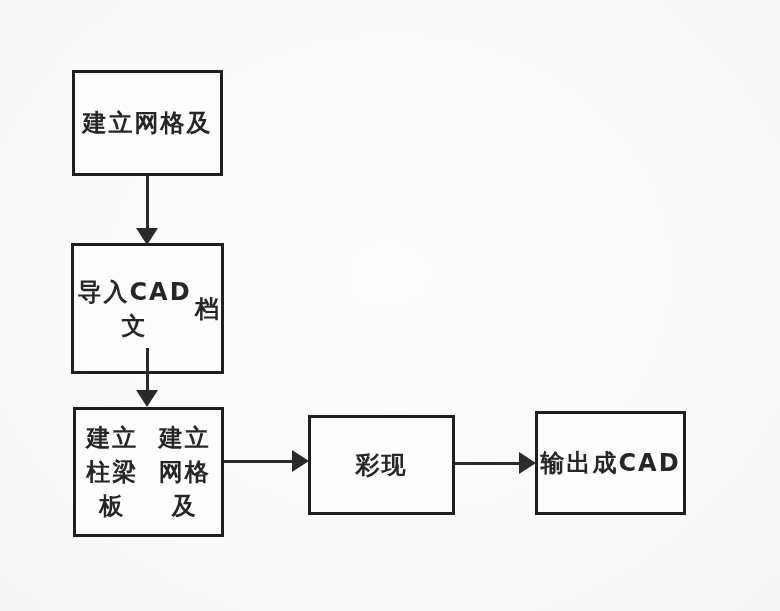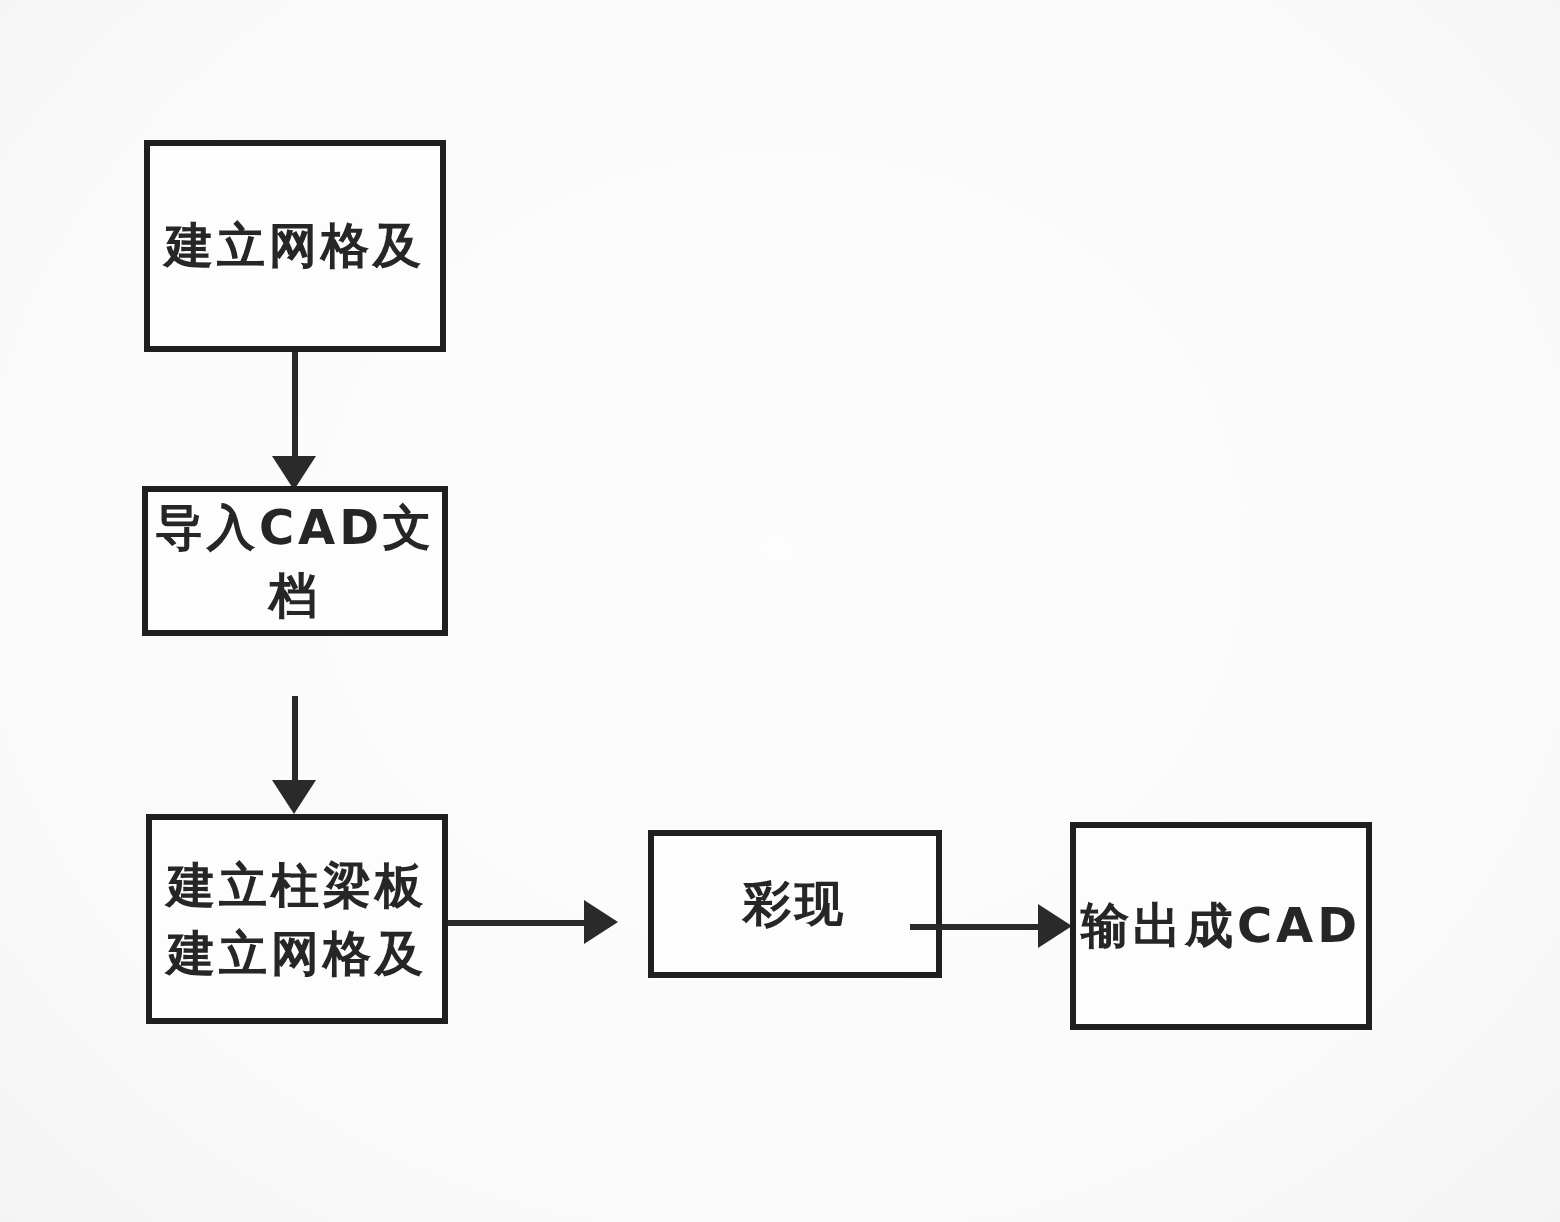--- a/index.html
+++ b/index.html
@@ -17,34 +17,34 @@
   .stage {
     position: absolute;
     inset: 0;
   }
   .node {
     position: absolute;
     box-sizing: border-box;
     border: 3px solid #1f1f1f;
     background: #fdfdfd;
     display: flex;
-    flex-direction: column;
+    flex-direction: row;
     align-items: center;
     justify-content: center;
     color: #262626;
     font-weight: bold;
     font-size: 24px;
     line-height: 34px;
     letter-spacing: 2px;
     text-align: center;
   }
   .node-1 { left: 72px;  top: 70px;  width: 151px; height: 106px; }
-  .node-2 { left: 71px;  top: 243px; width: 153px; height: 75px; }
-  .node-3 { left: 73px;  top: 407px; width: 151px; height: 105px; }
-  .node-4 { left: 324px; top: 415px; width: 147px; height: 74px;  }
+  .node-2 { left: 71px;  top: 243px; width: 153px; height: 131px; }
+  .node-3 { left: 73px;  top: 407px; width: 151px; height: 130px; }
+  .node-4 { left: 308px; top: 415px; width: 147px; height: 100px;  }
   .node-5 { left: 535px; top: 411px; width: 151px; height: 104px; }
 
   .line {
     position: absolute;
     background: #2a2a2a;
   }
   .arrowhead {
     position: absolute;
     width: 0;
     height: 0;

